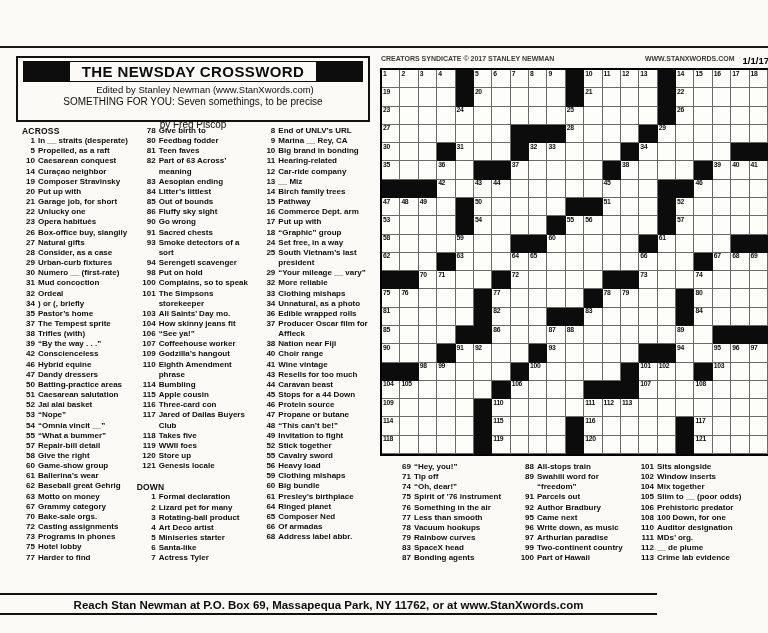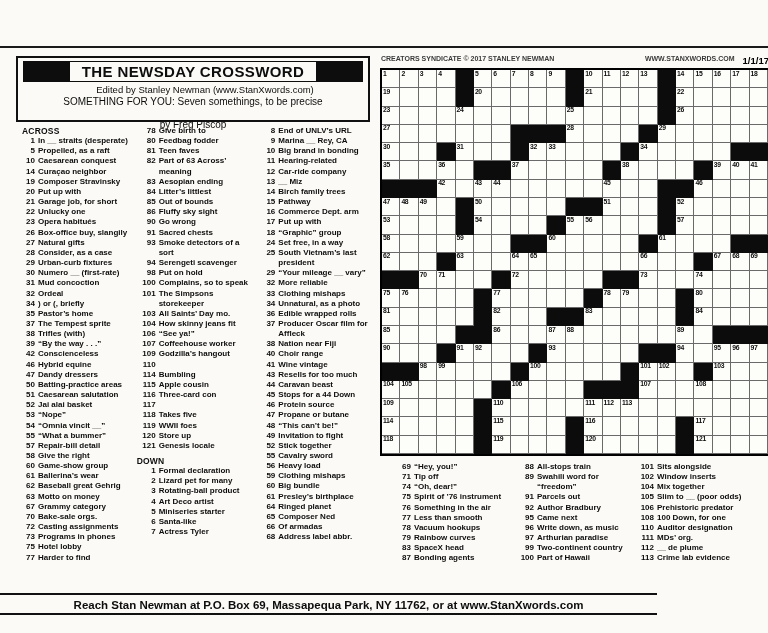--- a/index.html
+++ b/index.html
@@ -17,21 +17,21 @@
   .edited{font-size:9.5px;margin-top:1px;padding-left:24px;}
   .theme{font-size:10px;font-weight:normal;margin-top:1px;}
   .byline{font-size:10px;margin-top:12px;text-align:center;}
 
   
   .clue-cols{display:flex;margin-top:4px;}
   .ccol{font-size:8px;font-weight:bold;line-height:10.15px;}
   .ccol.c1{width:122px;}
   .ccol.c2{width:121px;}
   .ccol.c3{width:119px;}
-  .chead{font-size:8.5px;letter-spacing:.2px;margin-top:5px;}
+  .chead{font-size:8.5px;letter-spacing:.2px;margin-top:11px;}
   .chead.first{margin-top:0;margin-left:6px;}
   .clue{display:flex;}
   .cnum{width:19px;text-align:right;padding-right:3px;flex:none;}
   .ctext{flex:1;padding-right:2px;}
 
   
   .grid-header{width:390px;display:flex;justify-content:space-between;align-items:flex-start;
                font-size:7px;font-weight:bold;color:#3a3a3a;padding:3px 1px 2px;box-sizing:border-box;}
   .gh-date{font-size:9.5px;color:#000;margin-left:8px;}
   .gh-site{margin-left:auto;}
@@ -319,35 +319,37 @@
             <div class="clue">
               <span class="cnum">107</span>
               <span class="ctext">Coffeehouse worker</span>
             </div>
             <div class="clue">
               <span class="cnum">109</span>
               <span class="ctext">Godzilla’s hangout</span>
             </div>
             <div class="clue">
               <span class="cnum">110</span>
+              <span class="ctext">Eighth Amendment phrase</span>
             </div>
             <div class="clue">
               <span class="cnum">114</span>
               <span class="ctext">Bumbling</span>
             </div>
             <div class="clue">
               <span class="cnum">115</span>
               <span class="ctext">Apple cousin</span>
             </div>
             <div class="clue">
               <span class="cnum">116</span>
               <span class="ctext">Three-card con</span>
             </div>
             <div class="clue">
               <span class="cnum">117</span>
+              <span class="ctext">Jared of Dallas Buyers Club</span>
             </div>
             <div class="clue">
               <span class="cnum">118</span>
               <span class="ctext">Takes five</span>
             </div>
             <div class="clue">
               <span class="cnum">119</span>
               <span class="ctext">WWII foes</span>
             </div>
             <div class="clue">

